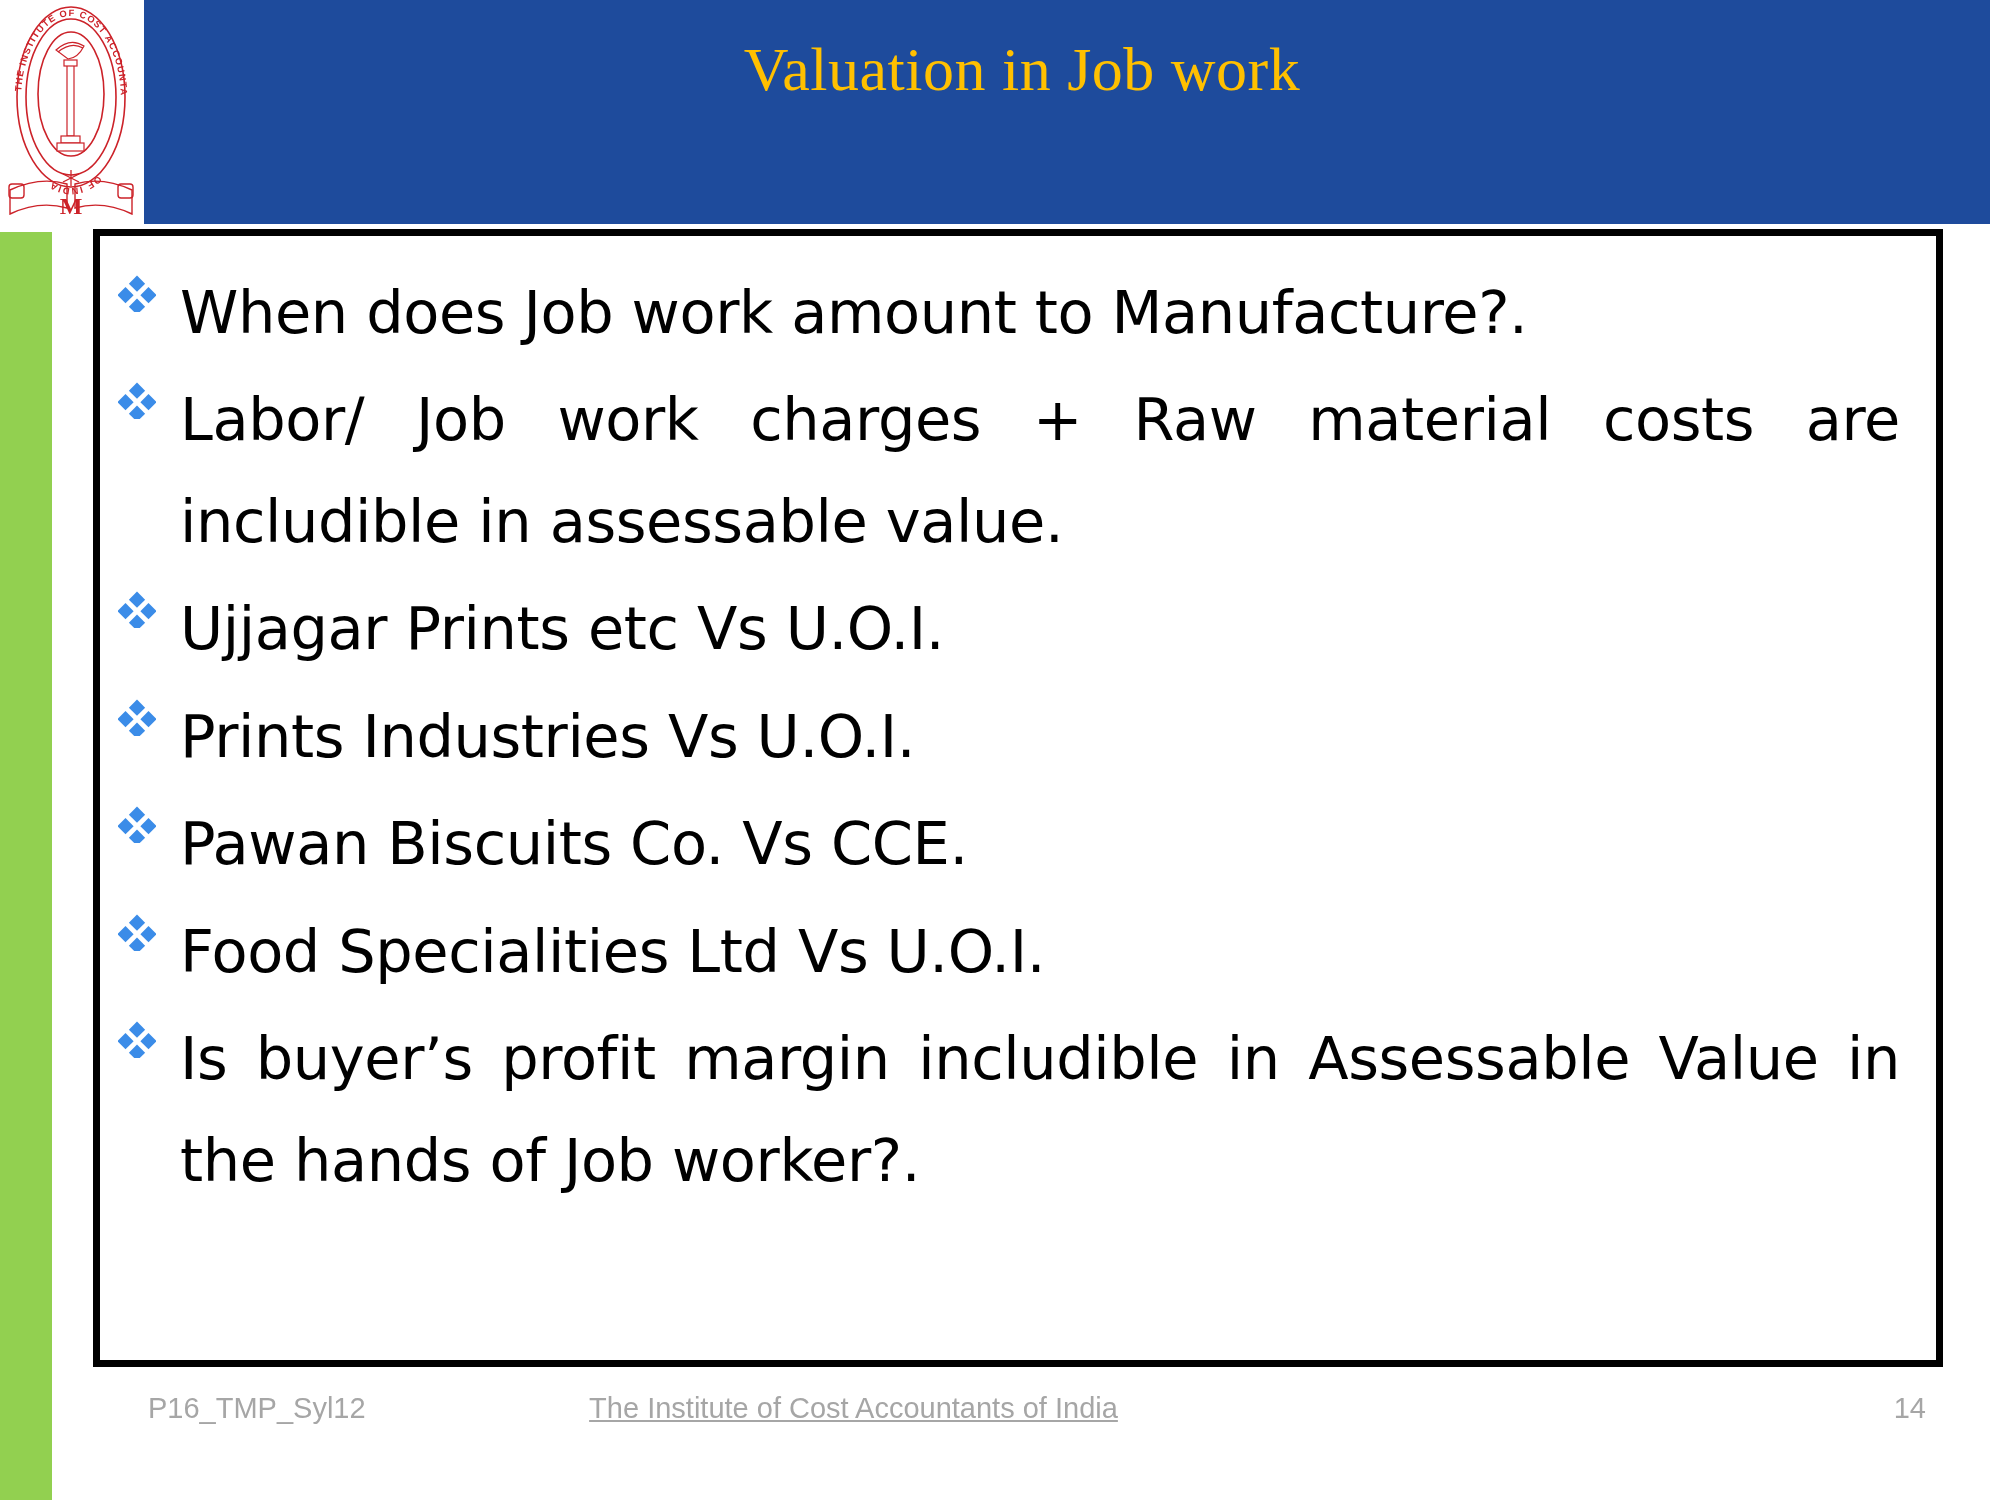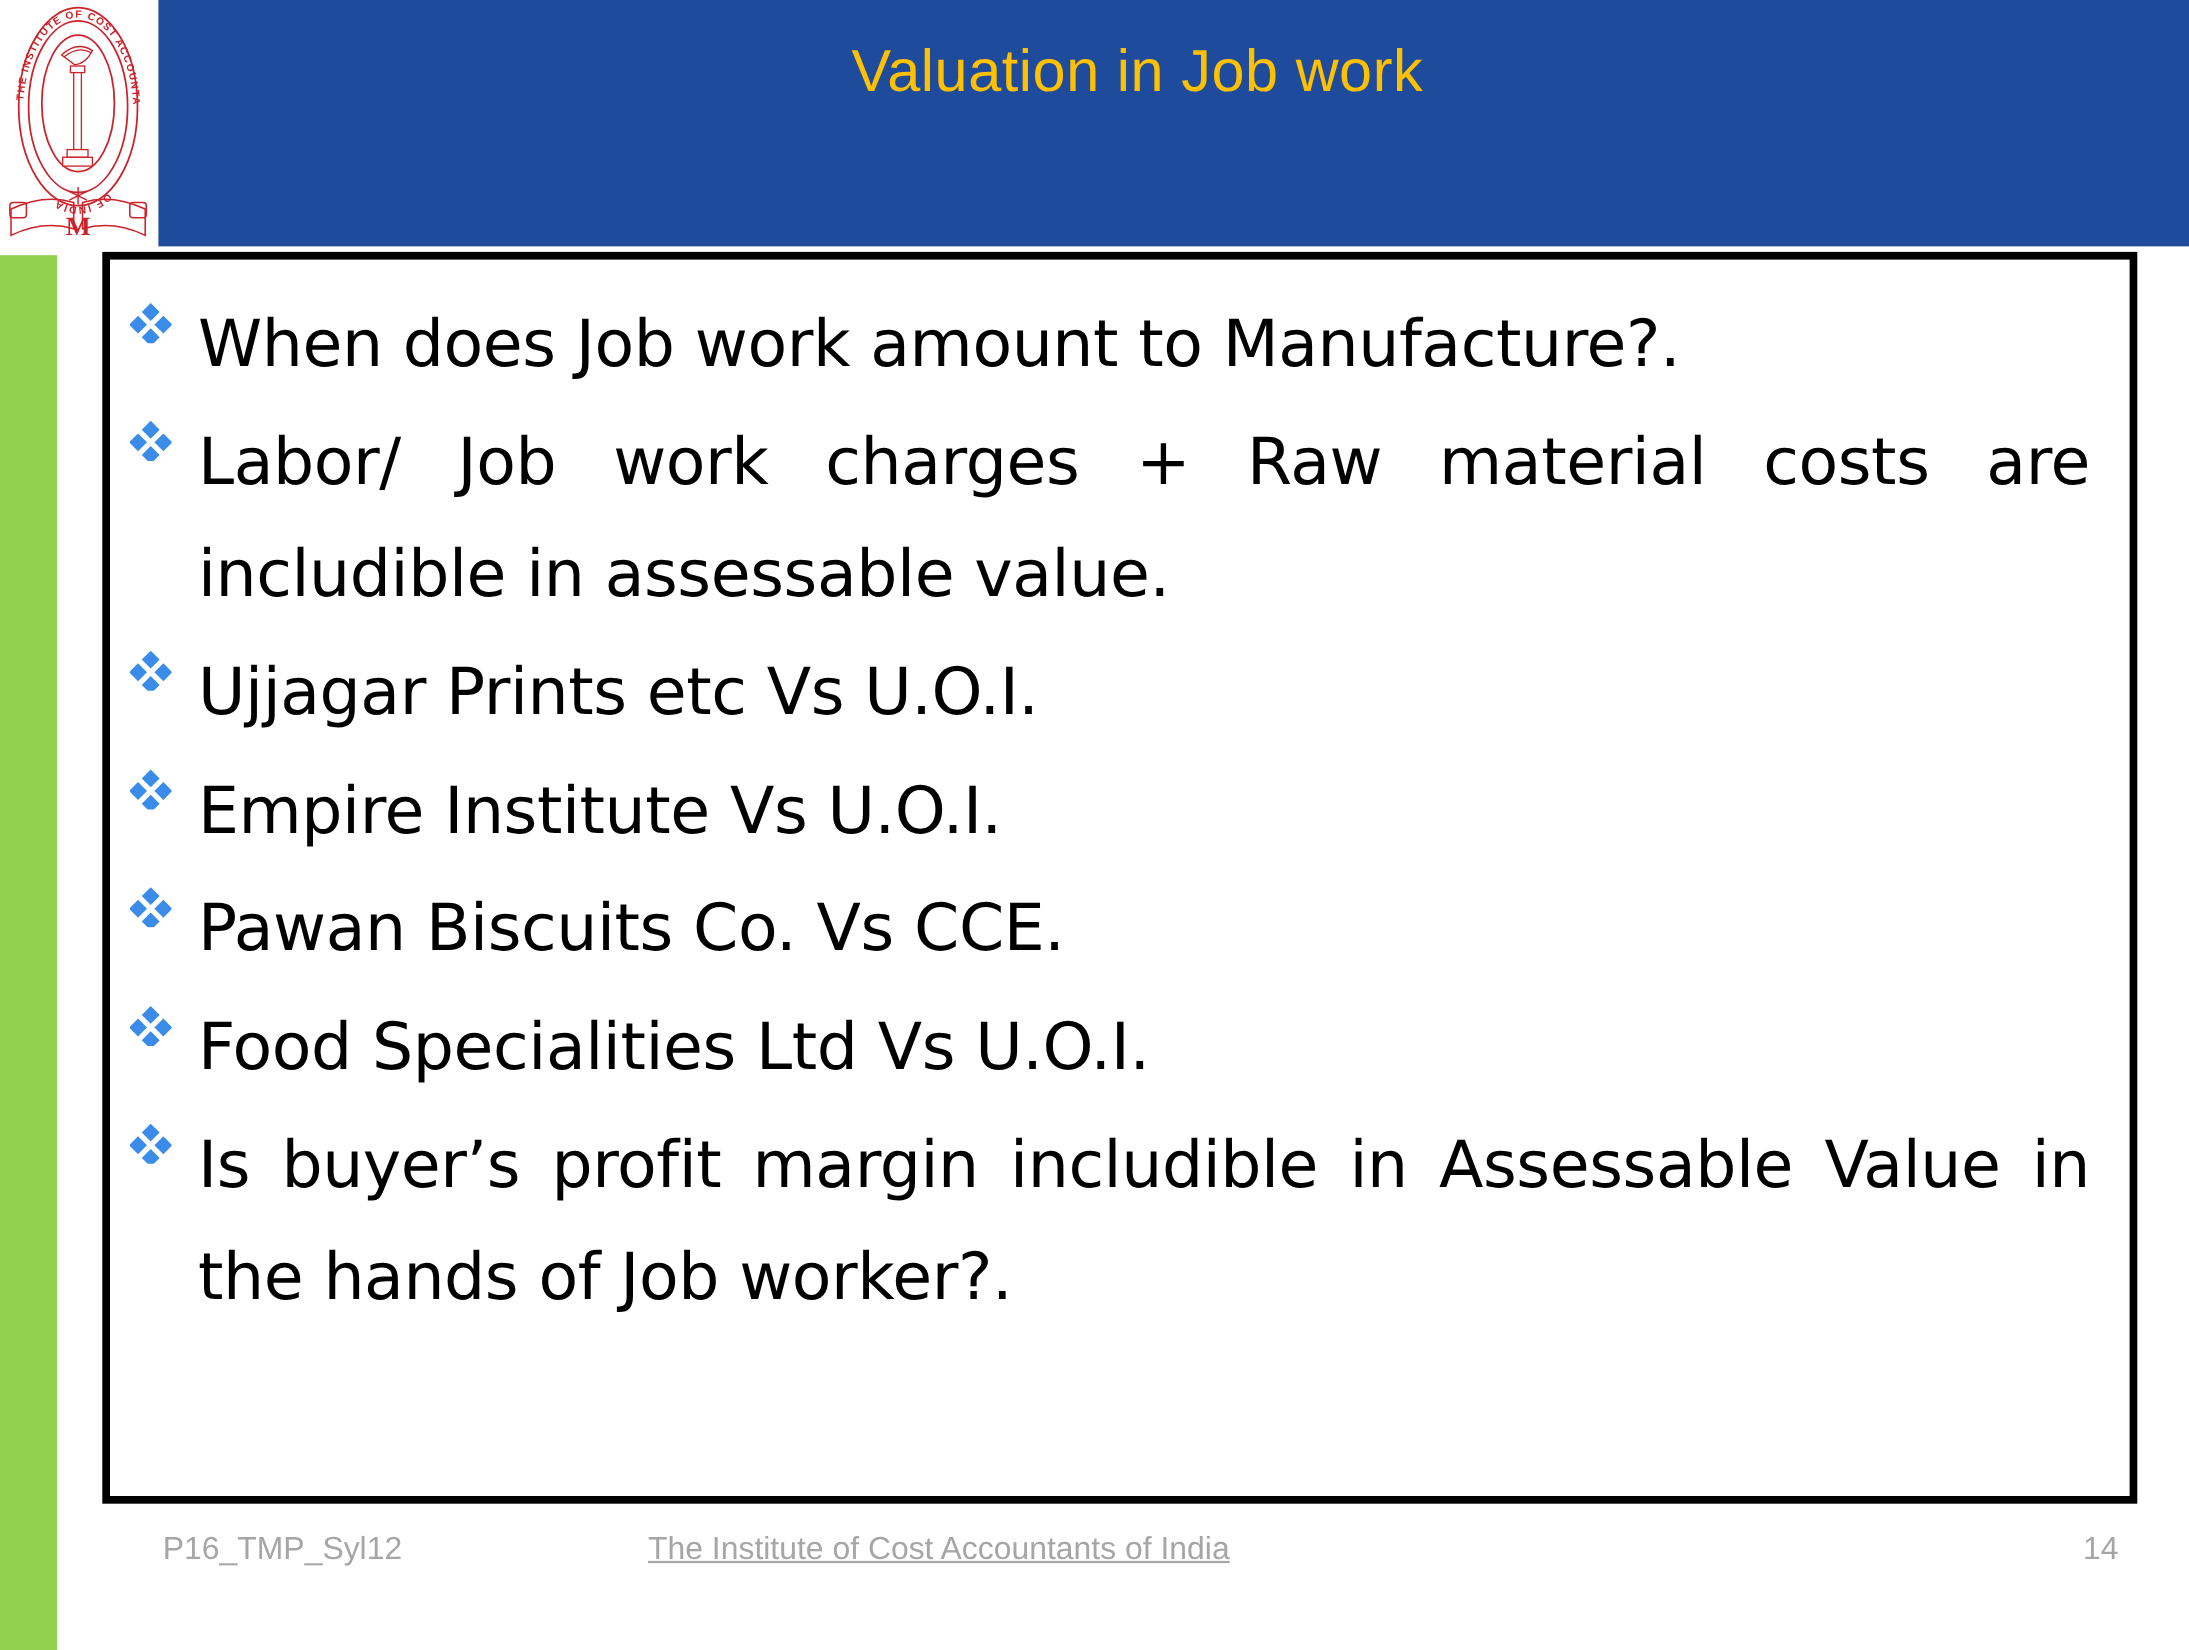--- a/index.html
+++ b/index.html
@@ -25,27 +25,27 @@
   .header-bar {
     position: absolute;
     left: 144px;
     top: 0;
     width: 1846px;
     height: 224px;
     background: #1E4B9C;
   }
   .slide-title {
     position: absolute;
-    left: 144px;
+    left: 132px;
     top: 38px;
     width: 1780px;
     text-align: center;
     color: #FFC000;
-    font-family: Liberation Sans, sans-serif;
-    font-size: 54px;
+    font-family: Liberation Serif, serif;
+    font-size: 62px;
     font-weight: 400;
     letter-spacing: 0.5px;
     line-height: 1.0;
     white-space: nowrap;
   }
 
   
   .green-bar {
     position: absolute;
     left: 0;
@@ -248,21 +248,21 @@
         <span class="bullet-mark">
           <svg width="38" height="38" viewBox="0 0 38 38" aria-hidden="true">
             <g fill="#3B8CE8">
               <rect x="19" y="1.5" width="11.5" height="11.5" transform="rotate(45 19 1.5)"></rect>
               <rect x="7.5" y="13" width="11.5" height="11.5" transform="rotate(45 7.5 13)"></rect>
               <rect x="30.5" y="13" width="11.5" height="11.5" transform="rotate(45 30.5 13)"></rect>
               <rect x="19" y="24.5" width="11.5" height="11.5" transform="rotate(45 19 24.5)"></rect>
             </g>
           </svg>
         </span>
-        <span class="bullet-text">Empire Institute Vs U.O.I.</span>
+        <span class="bullet-text">Prints Industries Vs U.O.I.</span>
       </li>
 
       <li class="bullet-item">
         <span class="bullet-mark">
           <svg width="38" height="38" viewBox="0 0 38 38" aria-hidden="true">
             <g fill="#3B8CE8">
               <rect x="19" y="1.5" width="11.5" height="11.5" transform="rotate(45 19 1.5)"></rect>
               <rect x="7.5" y="13" width="11.5" height="11.5" transform="rotate(45 7.5 13)"></rect>
               <rect x="30.5" y="13" width="11.5" height="11.5" transform="rotate(45 30.5 13)"></rect>
               <rect x="19" y="24.5" width="11.5" height="11.5" transform="rotate(45 19 24.5)"></rect>

